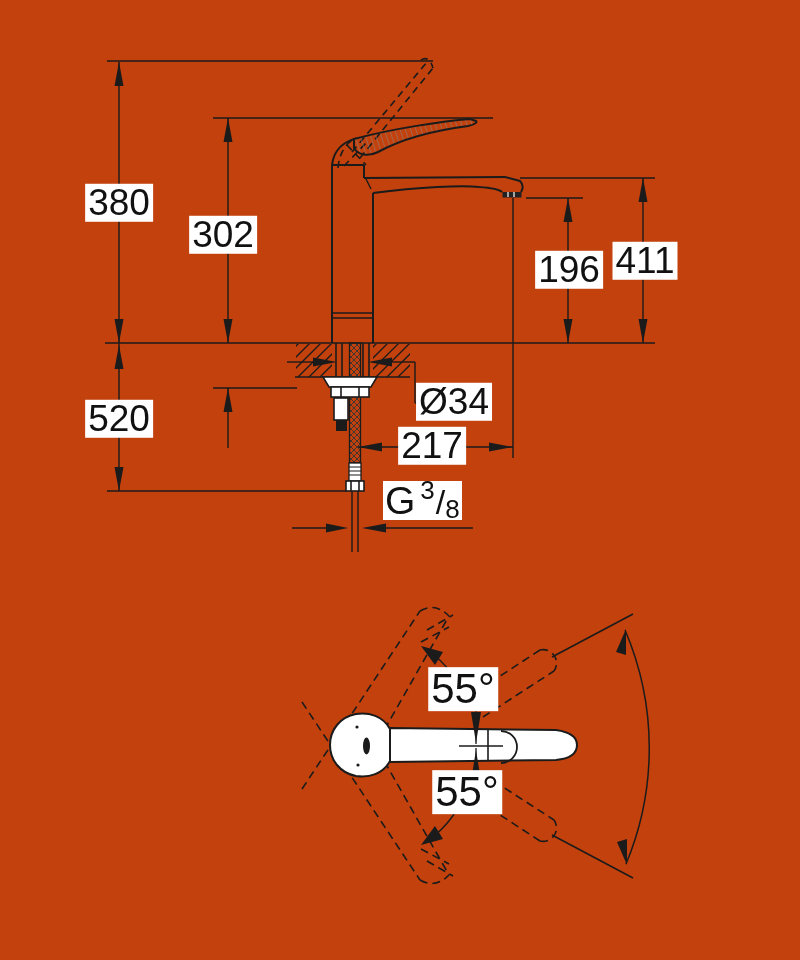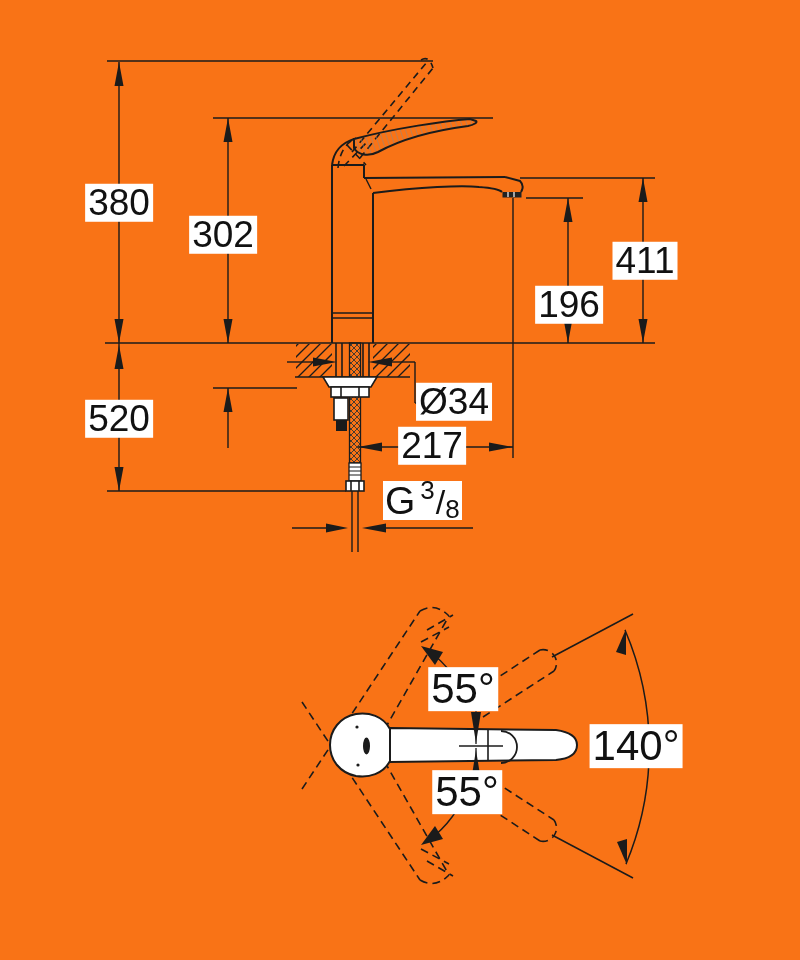--- a/index.html
+++ b/index.html
@@ -1,17 +1,17 @@
 <!DOCTYPE html>
 <html><head>
 <meta charset="utf-8">
 <style>
   html,body { margin:0; padding:0; background:#fff; }
   .stage {
-    position:relative; width:800px; height:960px; background:#f97316;
+    position:relative; width:800px; height:960px; background:#c2410c;
     font-family:"Liberation Sans", sans-serif; overflow:hidden;
   }
   .stage svg { position:absolute; left:0; top:0; }
   .dim {
     position:absolute; transform:translate(-50%,-50%);
     font-size:37px; color:#111; background:#fff; line-height:1.04;
     padding:0 3px; white-space:nowrap;
   }
   .angle { font-size:42px; }
   .gthread {
@@ -201,30 +201,29 @@
     <line x1="552" y1="657" x2="633" y2="614"></line>
     <line x1="552" y1="835" x2="633" y2="878"></line>
     <path d="M625,630 A300,300 0 0 1 626,864"></path>
     <polygon points="626,629 616,652 626,655" fill="#1b1b1b" stroke="none"></polygon>
     <polygon points="627,865 617,842 627,839" fill="#1b1b1b" stroke="none"></polygon>
   </g>
 </svg>
 
 <div class="dim" style="left:119px; top:203px;">380</div>
 <div class="dim" style="left:223px; top:235px;">302</div>
-<div class="dim" style="left:569px; top:270px;margin-top:35px;">196</div>
+<div class="dim" style="left:569px; top:270px;">196</div>
 <div class="dim" style="left:645px; top:261px;">411</div>
 <div class="dim" style="left:454px; top:402px;">Ø34</div>
 <div class="dim" style="left:119px; top:419px;">520</div>
 <div class="dim" style="left:432px; top:446px;text-align:right;">217</div>
 
 <div class="gthread">
   <span class="g">G</span>
   <span class="sup">3</span>
   <span class="slash">/</span>
   <span class="sub">8</span>
 </div>
 
 <div class="dim angle" style="left:463px; top:689px;">55°</div>
 <div class="dim angle" style="left:467px; top:792px;">55°</div>
-<div class="dim angle" style="left:636px; top:746px;">140°</div>
 
 </div>
 
 </body></html>

